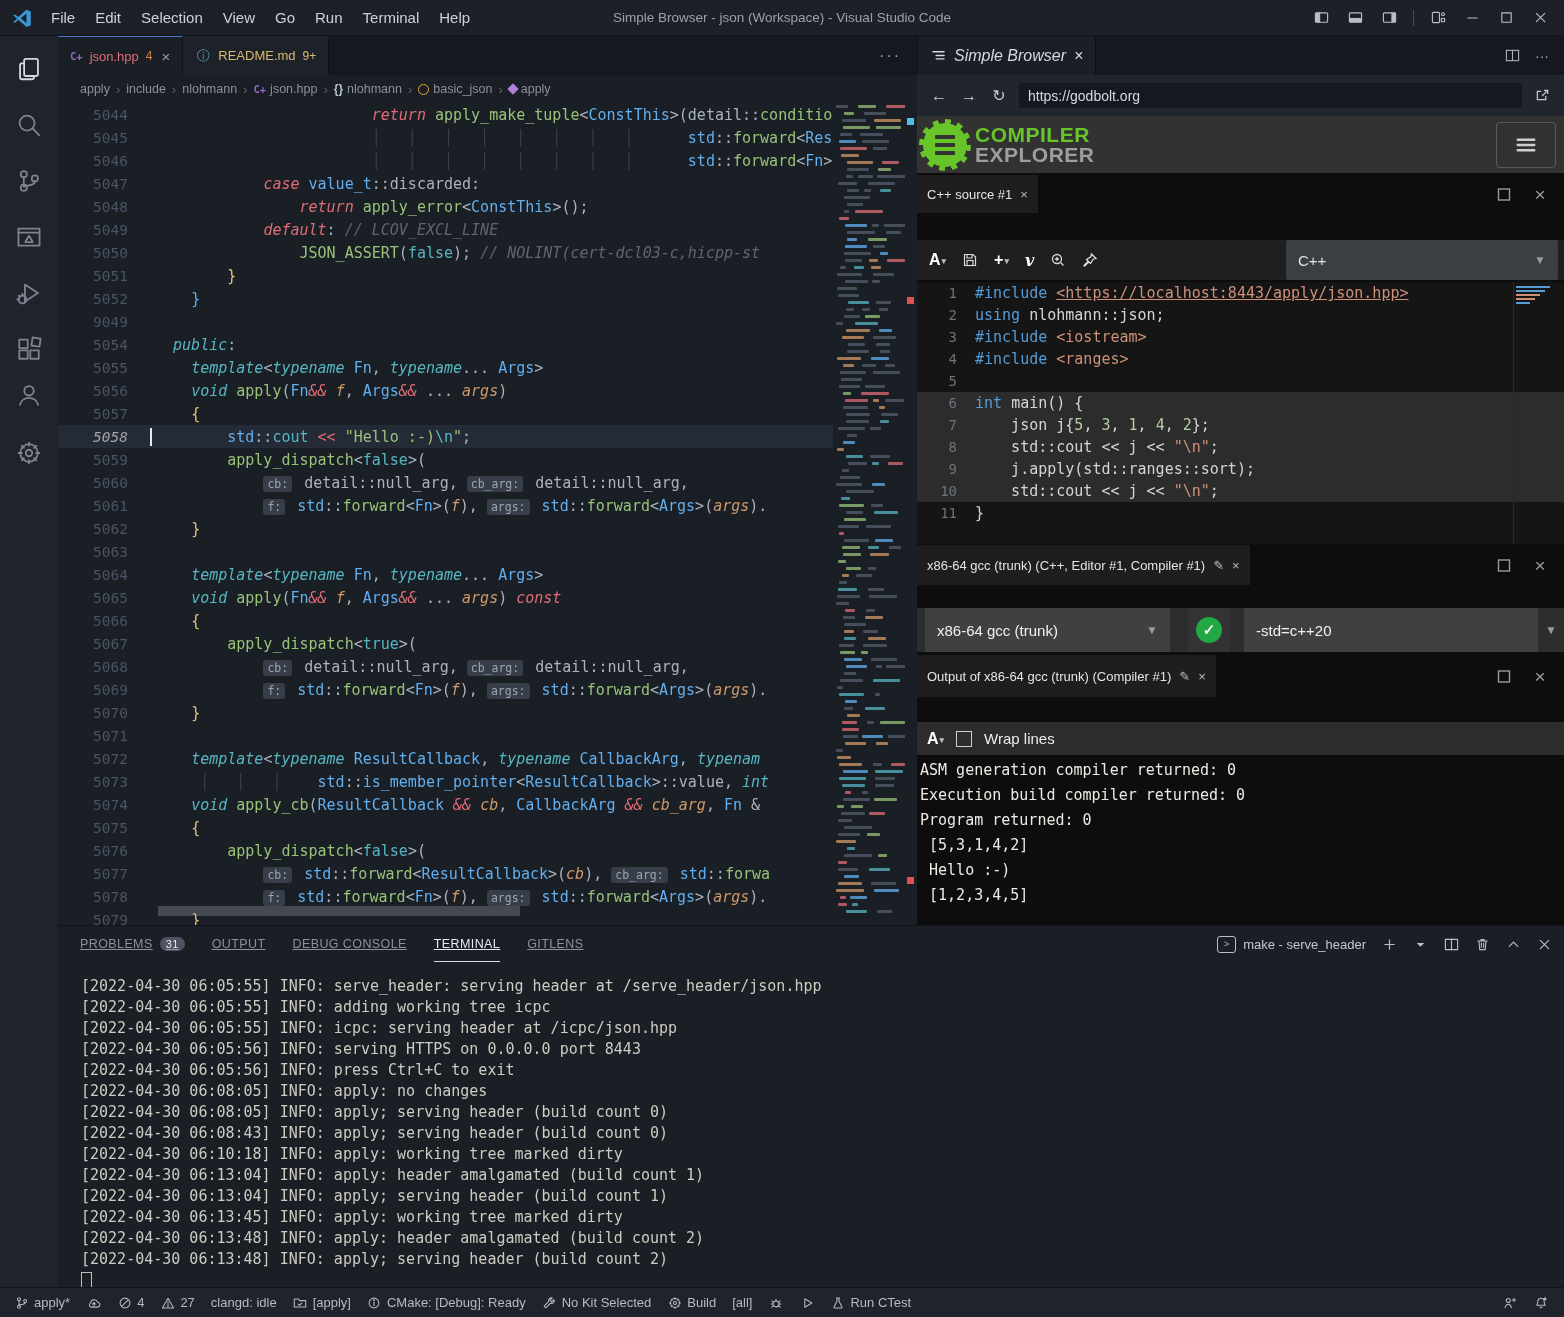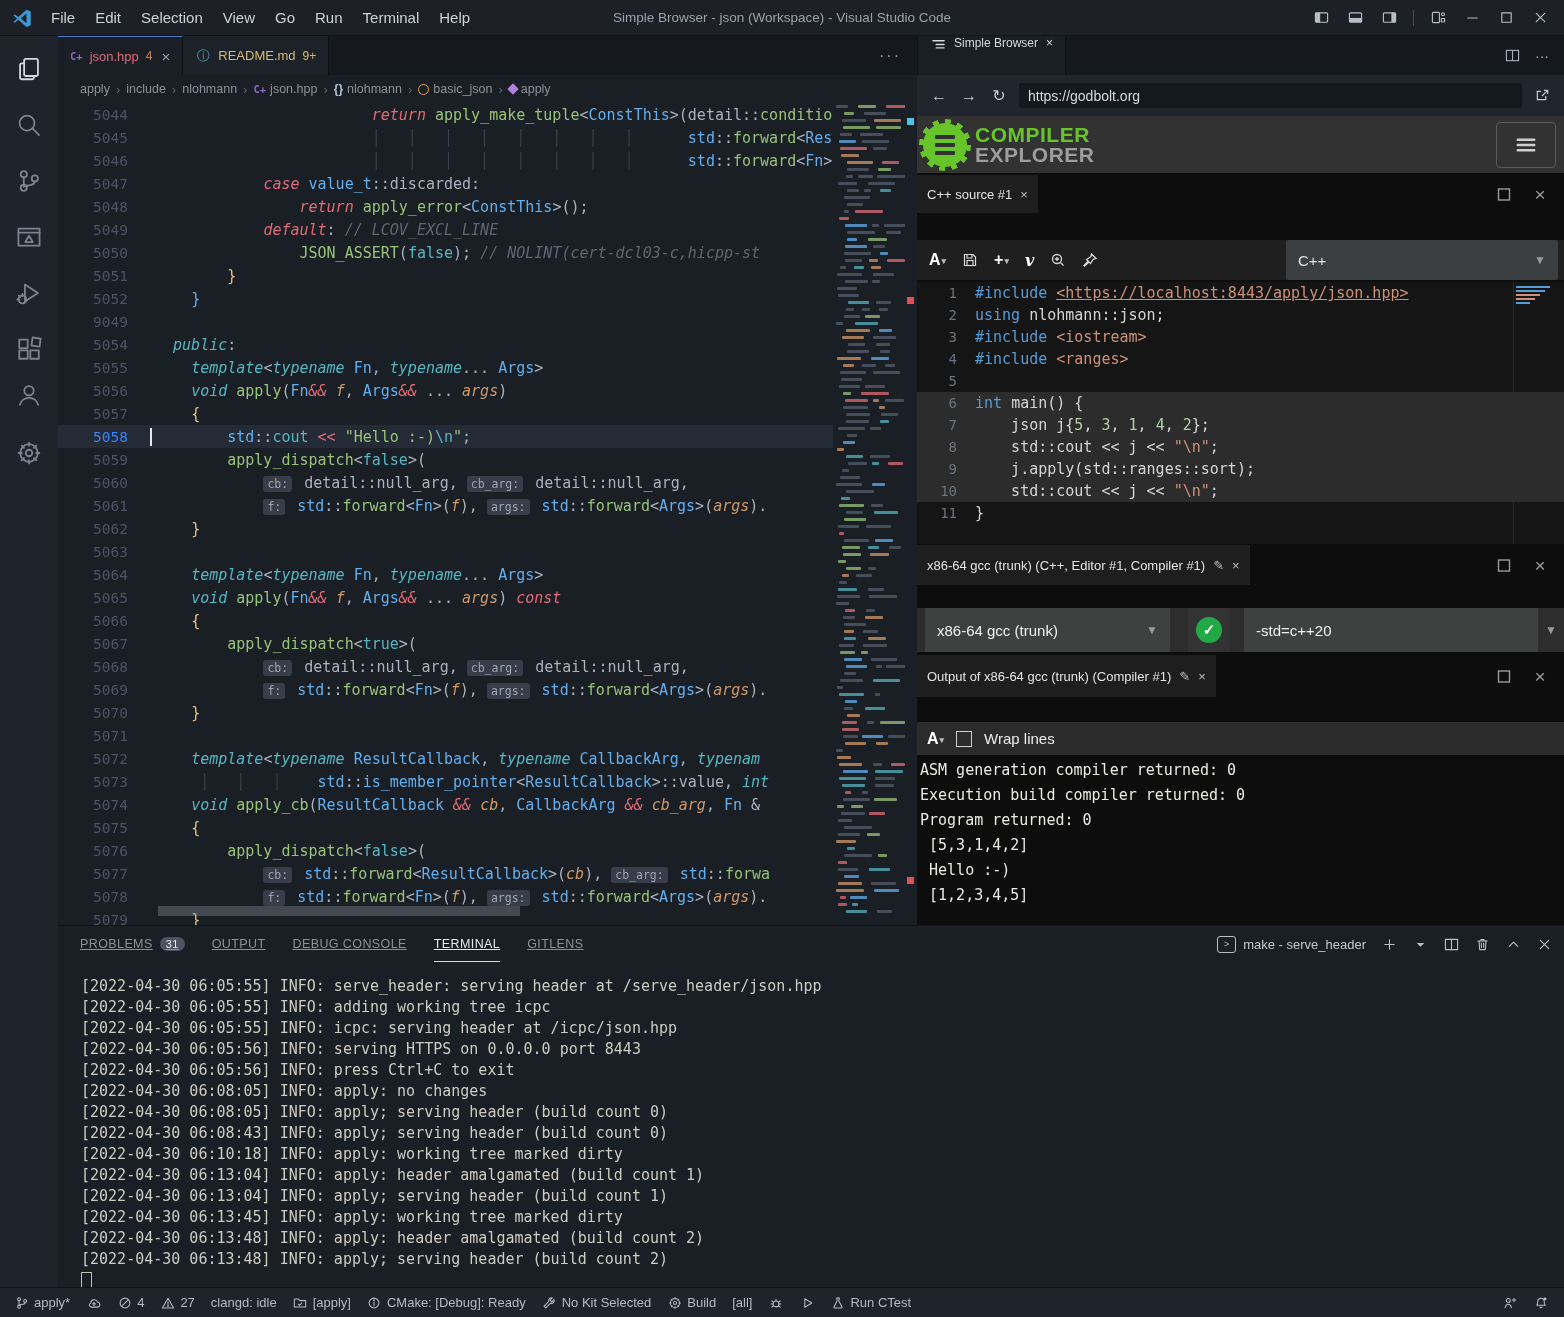--- a/index.html
+++ b/index.html
@@ -47,40 +47,40 @@
   .bc-item{display:flex;align-items:center;gap:4px;}
   .sym-class{width:9px;height:9px;border:1.6px solid #e8a33d;border-radius:50%;display:inline-block;}
   .sym-method{width:8px;height:8px;background:#b180d7;transform:rotate(45deg);display:inline-block;}
   .bc-braces{color:#b6c2cf;font-size:12px;font-weight:bold;}
 
   #codewrap{position:absolute;left:0;top:67px;right:84px;bottom:0;overflow:hidden;}
   .cl{position:relative;height:23px;line-height:23px;white-space:pre;font-size:15px;}
   .cl.cur{background:#242b36;}
   .ln{display:inline-block;width:70px;text-align:right;padding-right:27px;color:#4b5364;
       font-family:"DejaVu Sans Mono",monospace;font-size:14.5px;}
-  .cl.cur .ln{color:#3b82f6;}
+  .cl.cur .ln{color:#a3a3a3;font-style:italic;}
   .lc{font-family:"DejaVu Sans Mono",monospace;}
   .cursor{position:absolute;left:92px;top:3px;width:2px;height:18px;background:#e6e9ef;}
   .tk-t{color:#abb2bf;} .tk-kw{color:#e06c75;font-style:italic;} .tk-kw2{color:#56b6c2;font-style:italic;}
   .tk-type{color:#61afef;} .tk-fn{color:#98c379;} .tk-var{color:#d19a66;font-style:italic;}
   .tk-lit{color:#56b6c2;} .tk-str{color:#98c379;} .tk-esc{color:#56b6c2;}
   .tk-com{color:#5f6672;font-style:italic;} .tk-mem{color:#56b6c2;} .tk-br1{color:#e5c07b;} .tk-br2{color:#61afef;}
   .tk-g{color:#39404d;}
   .tk-inlay{font-size:11.5px;background:#373d49;color:#9da5b3;border-radius:3px;padding:1px 4px;margin-right:3px;
             font-family:"DejaVu Sans Mono",monospace;}
   #minimap{position:absolute;right:12px;top:67px;width:72px;bottom:0;background:#1a1e25;overflow:hidden;}
   .mm-bar{position:absolute;height:2.5px;border-radius:1px;}
   #ruler{position:absolute;right:0;top:67px;width:12px;bottom:0;}
   .ruler-mark{position:absolute;left:2px;width:7px;height:7px;}
   #hscroll{position:absolute;left:100px;top:870px;width:362px;height:10px;background:rgba(140,146,158,.38);}
 
   
   #rpanel{position:absolute;left:917px;top:36px;width:647px;height:889px;background:#0d0d0d;overflow:hidden;}
   #rtabs{position:absolute;left:0;top:0;right:0;height:39px;background:#15181e;display:flex;align-items:stretch;border-left:1px solid #0e1014;}
-  .rtab{display:flex;gap:8px;padding:0 12px;font-size:12px;color:#d4d9e2;background:#1a1e25;border-right:1px solid #0e1014;}
+  .rtab{display:flex;align-items:center;gap:8px;padding:0 12px;font-size:16px;color:#d4d9e2;background:#1a1e25;border-right:1px solid #0e1014;font-style:italic;}
   #rtabs .right{margin-left:auto;display:flex;align-items:center;gap:14px;padding-right:14px;color:#a9b0bb;}
   #btoolbar{position:absolute;left:0;top:39px;right:0;height:41px;background:#21252d;display:flex;align-items:center;gap:10px;padding:0 12px;box-sizing:border-box;}
   #btoolbar .ic{color:#c4cad4;font-size:16px;width:20px;}
   #urlbox{flex:1;height:25px;background:#15181e;border-radius:3px;color:#d5d9e0;font-size:14px;
           display:flex;align-items:center;padding:0 9px;}
   #web{position:absolute;left:0;top:80px;right:0;bottom:0;background:#0d0d0d;}
   #ce-header{position:absolute;left:0;top:0;right:0;height:57px;background:#323232;display:flex;align-items:center;}
   #ce-logo{display:flex;align-items:center;gap:8px;margin-left:6px;}
   .gear-logo{position:relative;width:44px;height:44px;border-radius:50%;background:#67c52a;}
   .gear-logo:before{content:"";position:absolute;inset:-4px;border-radius:50%;

